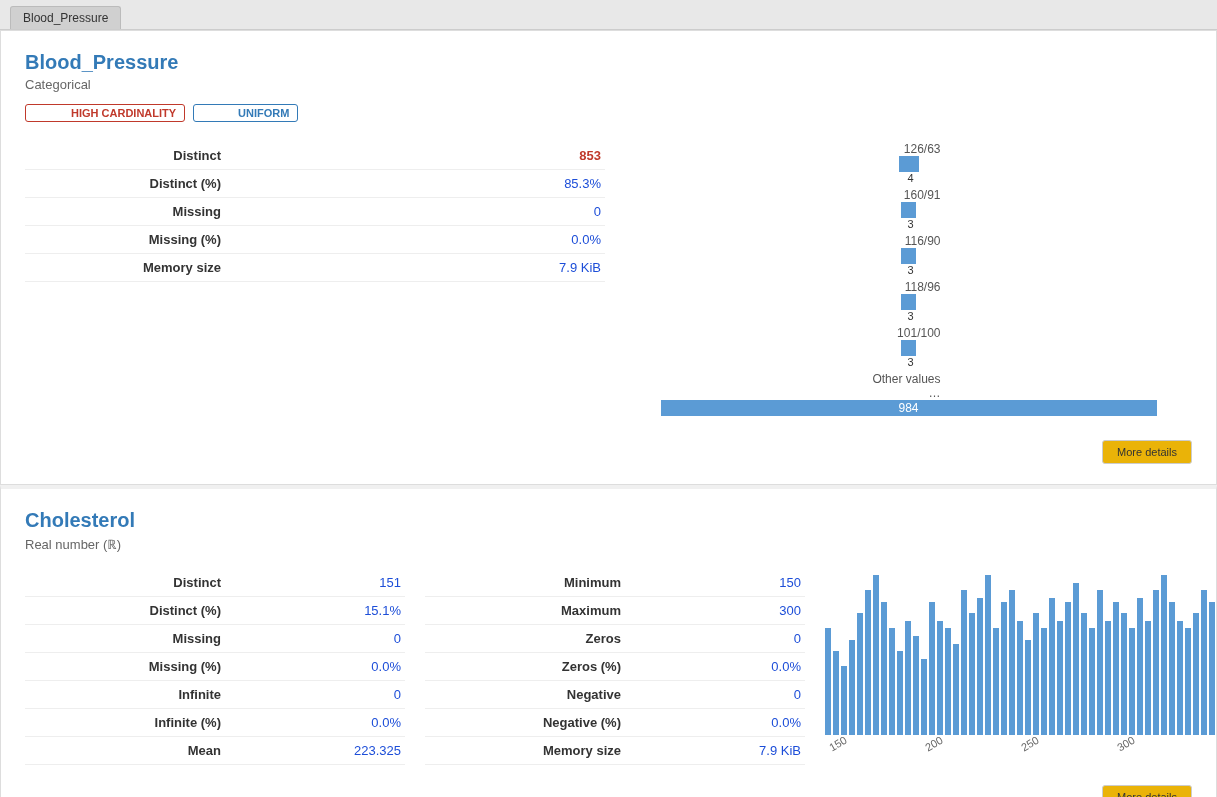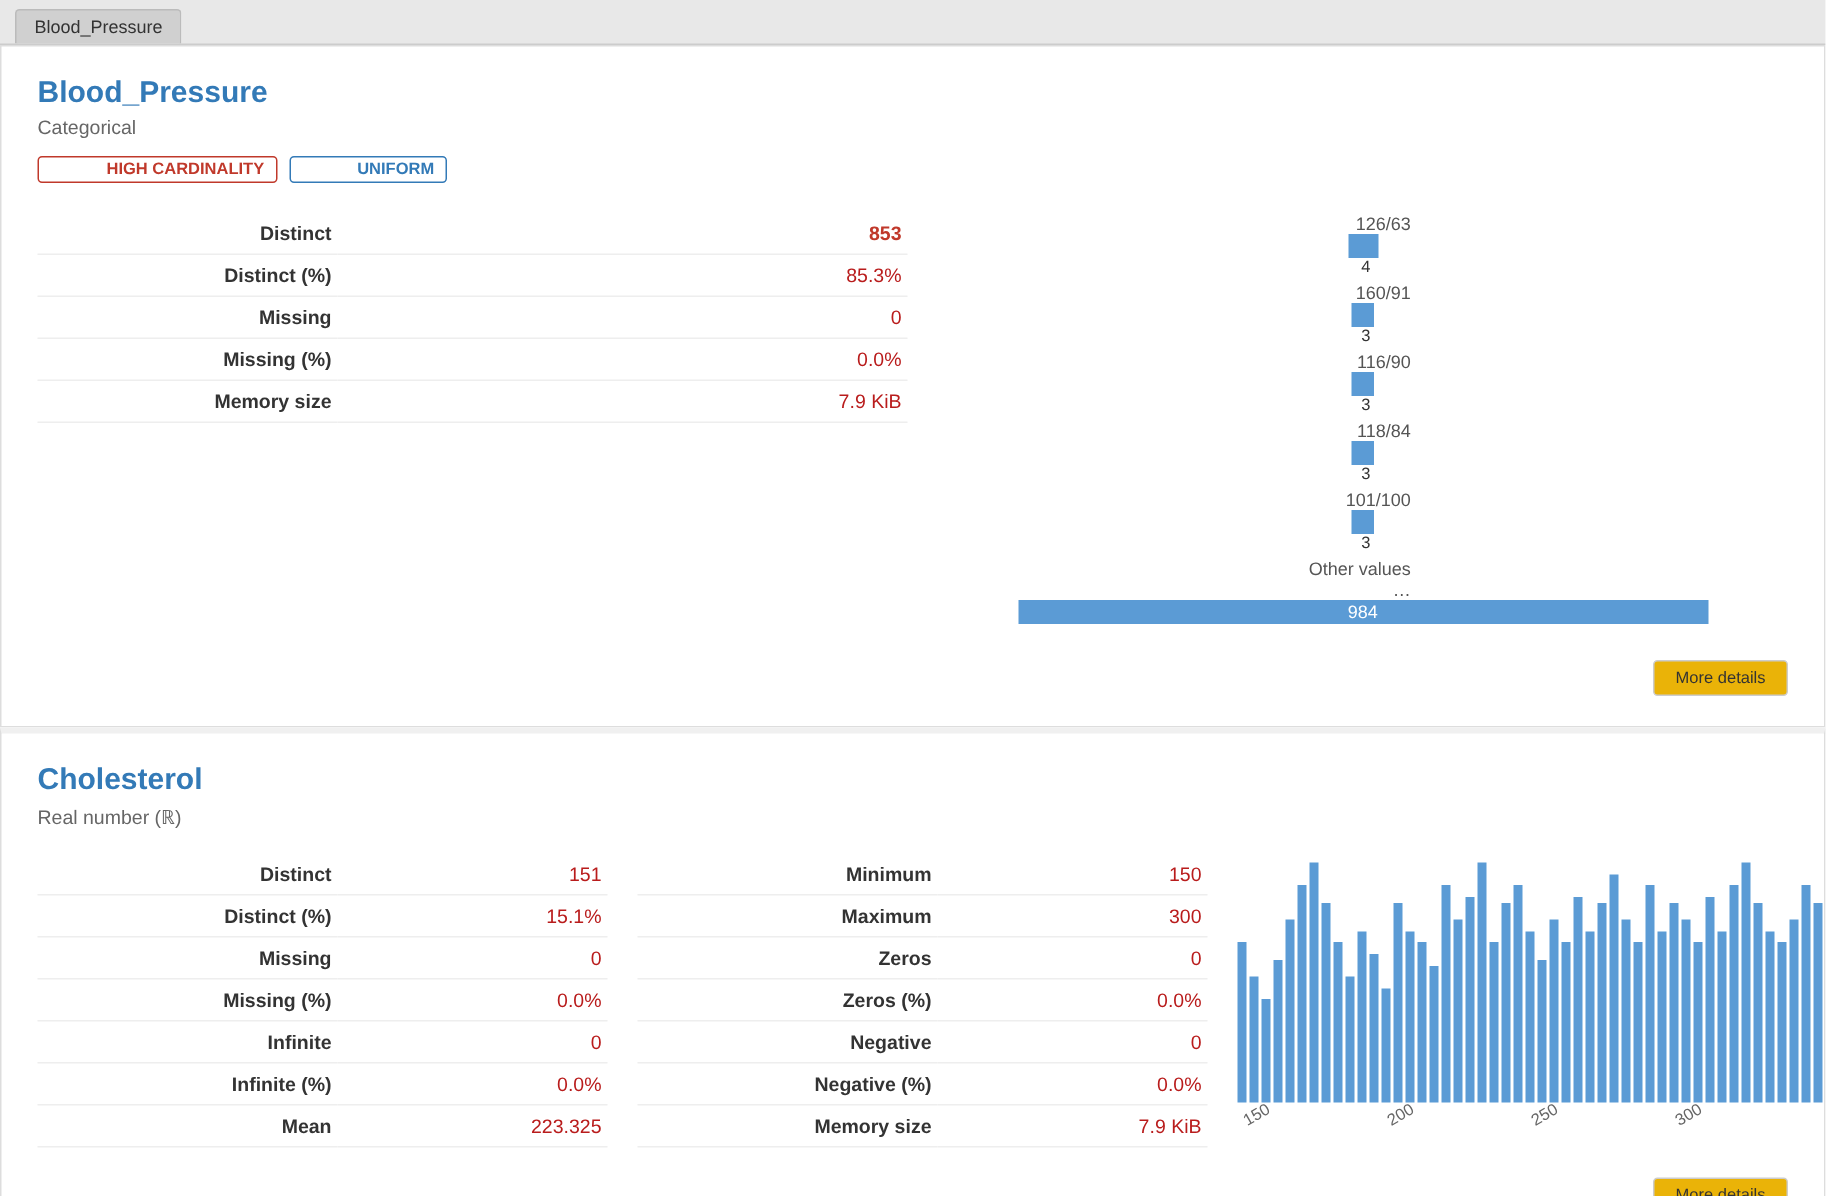--- a/index.html
+++ b/index.html
@@ -20,21 +20,21 @@
     .badge-blue { color: #337ab7; border-color: #337ab7; background: #fff; padding-left: 44px; }
 
     .content-row { display: flex; gap: 20px; }
     .stats-col { flex: 0 0 580px; }
     .chart-col { flex: 1; min-width: 200px; padding-top: 0; }
 
     .stats-table { width: 100%; border-collapse: collapse; text-align: right; }
     .stats-table tr { border-bottom: 1px solid #eee; }
     .stats-table td { padding: 6px 4px; }
     .stats-table td:first-child { font-weight: bold; width: 200px; }
-    .stats-table td:last-child { color: #b91c1c; }
+    .stats-table td:last-child { color: #1d4ed8; }
     .stat-value-red { color: #c0392b !important; font-weight: bold; }
 
     
     .bp-chart { width: 100%; }
     .bp-row { display: flex; align-items: center; margin-bottom: 4px; font-size: 12px; flex-direction: column; }
     .bp-label { width: 70px; text-align: right; margin-right: 6px; color: #555; }
     .bp-bar { height: 16px; background: #5b9bd5; display: flex; align-items: center; padding-left: 4px; }
     .bp-bar-value { color: #333; font-size: 11px; margin-left: 4px; }
     .bp-other-bar { height: 16px; background: #5b9bd5; display: flex; align-items: center; justify-content: center; }
     .bp-other-value { color: #fff; font-size: 12px; }
@@ -102,32 +102,32 @@
           <span class="bp-label">160/91</span>
           <div class="bp-bar" style="width:15px;"></div>
           <span class="bp-bar-value">3</span>
         </div>
         <div class="bp-row">
           <span class="bp-label">116/90</span>
           <div class="bp-bar" style="width:15px;"></div>
           <span class="bp-bar-value">3</span>
         </div>
         <div class="bp-row">
-          <span class="bp-label">118/84</span>
+          <span class="bp-label">118/96</span>
           <div class="bp-bar" style="width:15px;"></div>
           <span class="bp-bar-value">3</span>
         </div>
         <div class="bp-row">
           <span class="bp-label">101/100</span>
           <div class="bp-bar" style="width:15px;"></div>
           <span class="bp-bar-value">3</span>
         </div>
         <div class="bp-row">
           <span class="bp-label">Other values …</span>
-          <div class="bp-other-bar" style="width:460px;">
+          <div class="bp-other-bar" style="width:496px;">
             <span class="bp-other-value">984</span>
           </div>
         </div>
       </div>
     </div>
   </div>
 
   <div class="more-details-row">
     <button class="more-details-btn">More details</button>
   </div>

